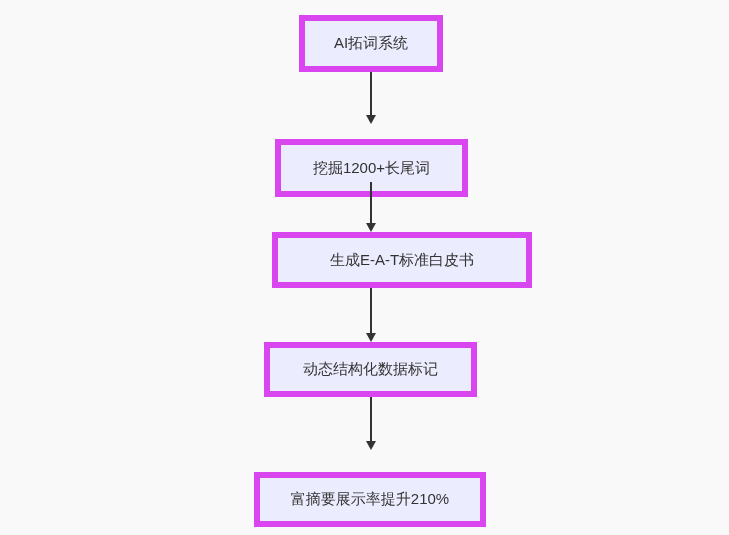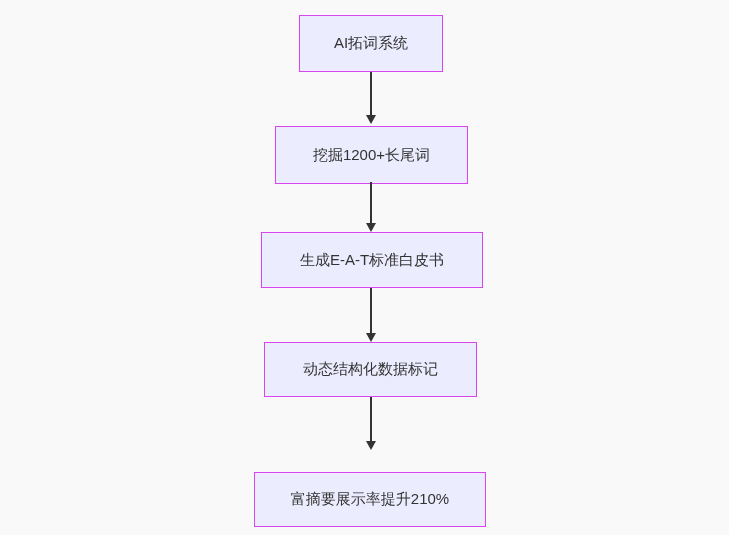--- a/index.html
+++ b/index.html
@@ -13,21 +13,21 @@
     position: relative;
     width: 729px;
     height: 535px;
     background: #f9f9f9;
     overflow: hidden;
   }
   .flow-node {
     position: absolute;
     box-sizing: border-box;
     background: #ececff;
-    border: 1px solid #d946ef;
+    border: 6px solid #d946ef;
     color: #333333;
     font-size: 15px;
     display: flex;
     align-items: center;
     justify-content: center;
     text-align: center;
     white-space: nowrap;
   }
   .arrow {
     position: absolute;
@@ -51,23 +51,23 @@
     border-top: 9px solid #333333;
   }
 </style>
 </head>
 <body>
 
 <div class="canvas">
 
   <div class="flow-node" style="left:299px; top:15px;  width:144px; height:57px;">AI拓词系统</div>
 
-  <div class="flow-node" style="left:275px; top:126px; width:193px; height:58px;">挖掘1200+长尾词</div>
+  <div class="flow-node" style="left:275px; top:139px; width:193px; height:58px;">挖掘1200+长尾词</div>
 
-  <div class="flow-node" style="left:261px; top:232px; width:222px; height:56px;">生成E-A-T标准白皮书</div>
+  <div class="flow-node" style="left:272px; top:232px; width:260px; height:56px;">生成E-A-T标准白皮书</div>
 
   <div class="flow-node" style="left:264px; top:342px; width:213px; height:55px;">动态结构化数据标记</div>
 
   <div class="flow-node" style="left:254px; top:472px; width:232px; height:55px;">富摘要展示率提升210%</div>
 
   <div class="arrow" style="left:365px; top:72px;  height:52px;">
     <div class="line" style="height:43px;"></div>
     <div class="head"></div>
   </div>
 

